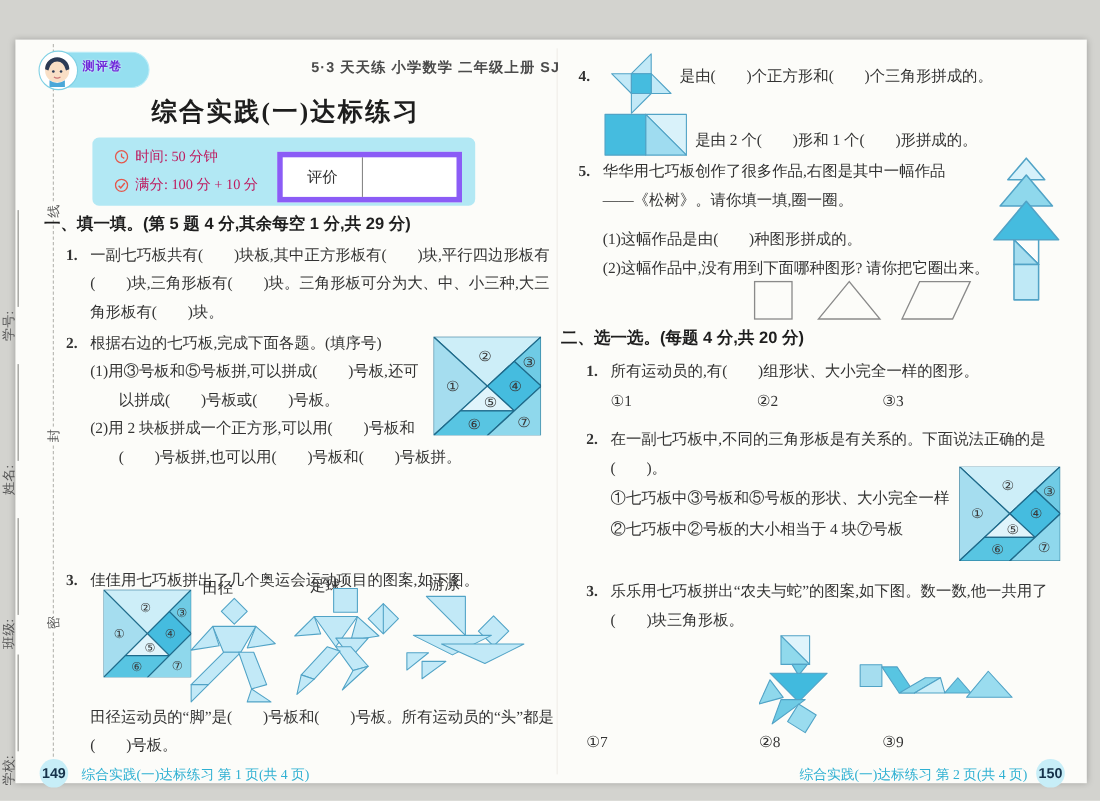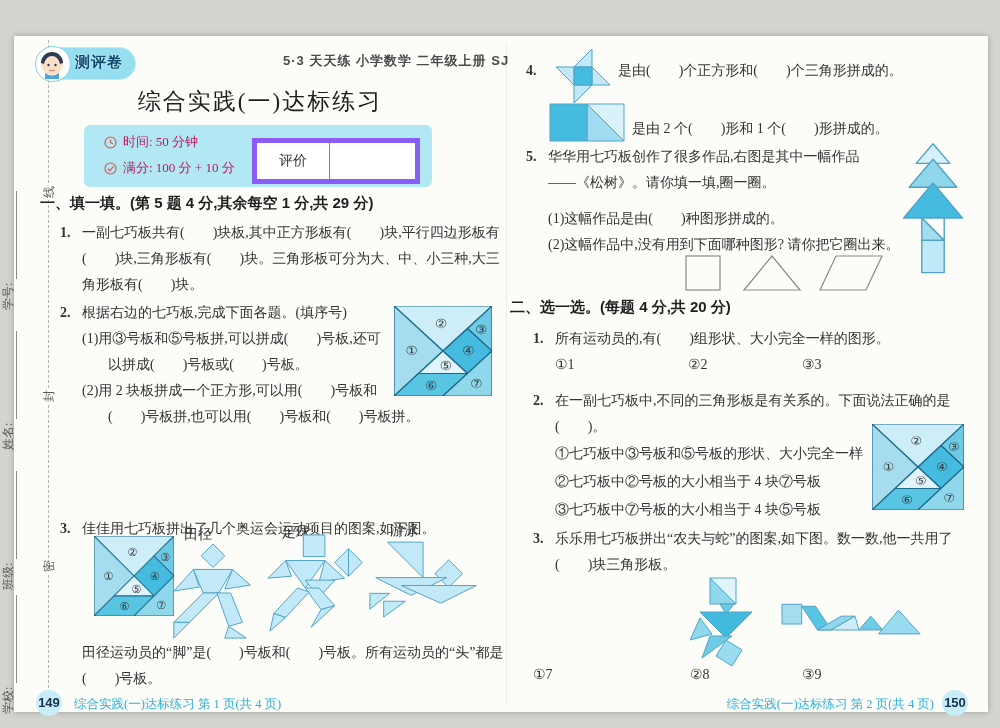--- a/index.html
+++ b/index.html
@@ -13,27 +13,27 @@
   .sealline{position:absolute;left:34px;top:4px;height:668px;border-left:1px dashed #b5b5b0;}
   .mfield{position:absolute;left:3px;width:160px;height:16px;transform:rotate(-90deg);
           transform-origin:0 100%;display:flex;align-items:flex-end;gap:4px;
           font-size:12px;color:#555;white-space:nowrap;}
   .mblank{display:inline-block;width:88px;border-bottom:1px solid #8a8a86;height:2px;}
   .mseal{position:absolute;left:27px;width:16px;height:16px;transform:rotate(-90deg);
          font-size:12px;color:#555;background:#fcfcf9;text-align:center;line-height:16px;z-index:2;}
   
   .badge{position:absolute;left:22px;top:11px;width:98px;height:31px;background:#95dff0;
          border:1px solid #b9ecf7;border-radius:17px;}
-  .badge-label{position:absolute;left:38px;top:5px;font-size:15px;font-weight:bold;color:#0c4a6e;
+  .badge-label{position:absolute;left:38px;top:5px;font-size:11px;font-weight:bold;color:#6d28d9;
          letter-spacing:1px;text-shadow:0 0 2px #fff;}
   .facecirc{position:absolute;left:-2px;top:-2px;width:34px;height:34px;border-radius:50%;
          background:#fff;border:1px solid #7fd0e4;overflow:hidden;}
   .series{position:absolute;left:269px;top:16px;font-size:13px;font-weight:bold;color:#4b4b4b;letter-spacing:1px;}
   .title{position:absolute;left:86px;top:50px;width:320px;text-align:center;font-size:23px;
-         font-weight:normal;color:#1d1d1d;letter-spacing:2px;}
+         font-weight:bold;color:#1d1d1d;letter-spacing:2px;}
   .infobox{position:absolute;left:70px;top:89px;width:348px;height:62px;background:#b2e8f4;border-radius:6px;}
   .infoline{position:absolute;left:20px;font-size:13px;color:#be185d;display:flex;align-items:center;gap:6px;}
   .evaltable{position:absolute;left:168px;top:13px;width:158px;height:36px;background:#fff;
          border:5px solid #8b5cf6;display:flex;}
   .evalcell1{width:72px;border-right:1px solid #888;display:flex;align-items:center;justify-content:center;
          font-size:14px;color:#333;}
   .evalcell2{flex:1;}
   
   .sechead{position:absolute;font-size:15px;font-weight:bold;color:#1e1e1e;
            font-family:"Liberation Sans","DejaVu Sans",sans-serif;}
@@ -289,23 +289,20 @@
   <div class="q" style="left:519px;top:352px;width:442px">
     <span class="qnum">2.</span>
     <span class="qbody">在一副七巧板中,不同的三角形板是有关系的。下面说法正确的是(　　)。</span>
   </div>
   <div class="q" style="left:541px;top:404px;width:312px;line-height:28px">
     <span>①七巧板中③号板和⑤号板的形状、大小完全一样</span>
   </div>
   <div class="q" style="left:541px;top:432px;width:312px;line-height:28px">
     <span>②七巧板中②号板的大小相当于 4 块⑦号板</span>
   </div>
-  <div class="q" style="left:541px;top:460px;width:312px;line-height:28px">
-    <span>③七巧板中⑦号板的大小相当于 4 块⑤号板</span>
-  </div>
   <svg class="abs" style="left:858px;top:388px" width="92" height="86" viewBox="0 0 100 100" preserveAspectRatio="none">
       <use href="#tangram-sym"></use>
     </svg>
 
   <div class="q" style="left:519px;top:490px;width:444px">
     <span class="qnum">3.</span>
     <span class="qbody">乐乐用七巧板拼出“农夫与蛇”的图案,如下图。数一数,他一共用了(　　)块三角形板。</span>
   </div>
 
   <svg class="abs" style="left:676px;top:540px" width="78" height="100" viewBox="0 0 78 100">

